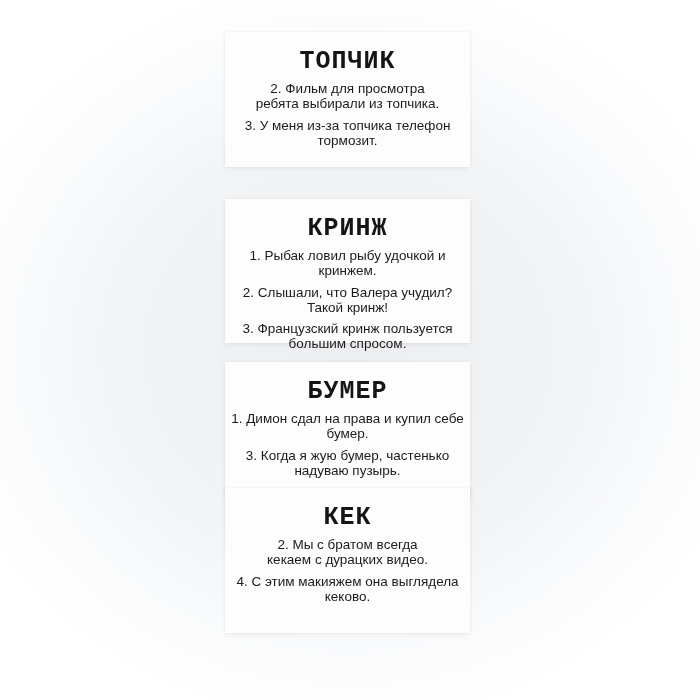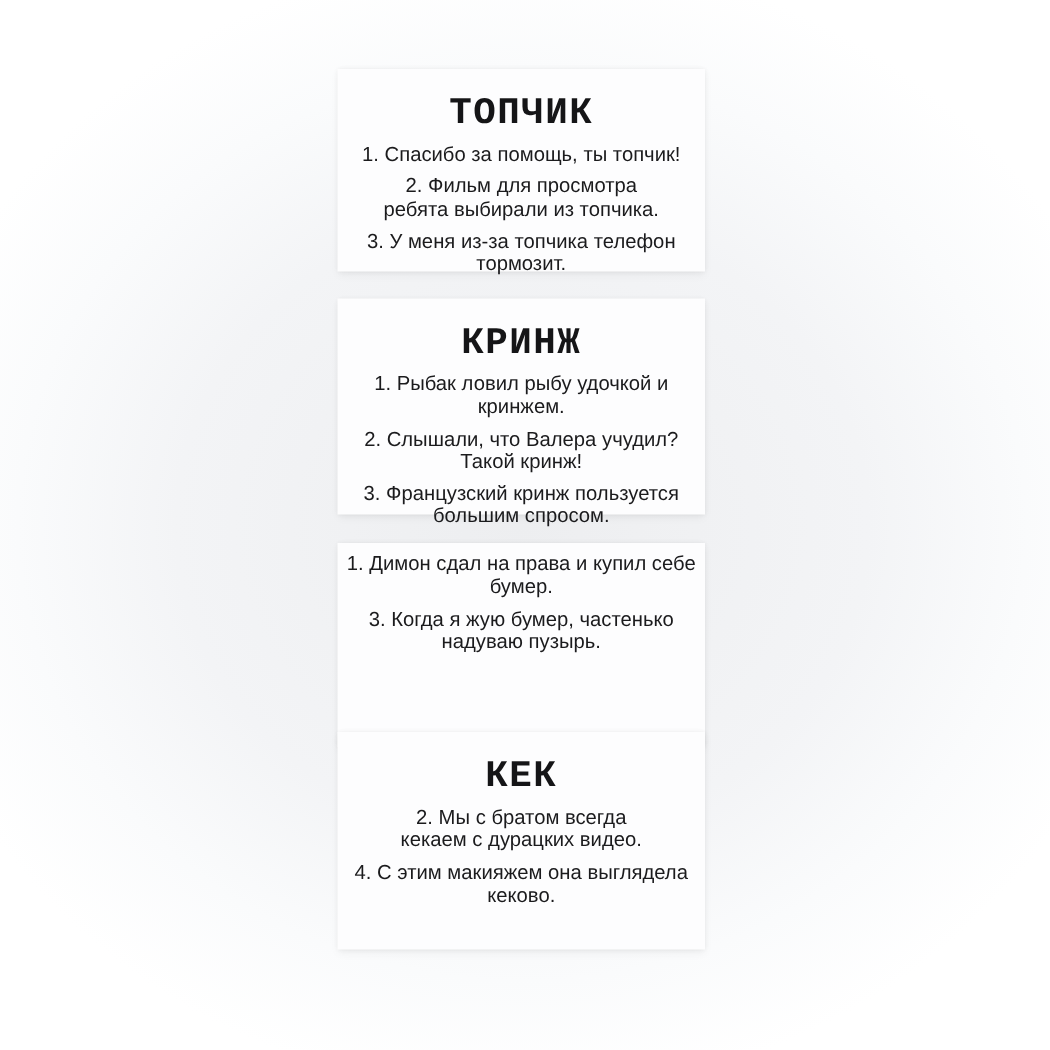--- a/index.html
+++ b/index.html
@@ -21,21 +21,21 @@
     position: absolute;
     left: 225px;
     width: 245px;
     background: #fdfdfe;
     box-shadow:
       0 0 3px rgba(0,0,0,0.06),
       0 2px 6px rgba(0,0,0,0.05);
     box-sizing: border-box;
     text-align: center;
   }
-  .card-1 { top: 46px;  height: 135px; }
+  .card-1 { top: 32px;  height: 135px; }
   .card-2 { top: 199px; height: 144px; }
   .card-3 { top: 362px; height: 136px; }
   .card-4 { top: 488px; height: 145px; }
 
   .card-title {
     margin: 17px 0 7px 0;
     font-family: "Liberation Mono", "DejaVu Sans Mono", monospace;
     font-weight: 700;
     font-size: 25px;
     line-height: 1;
@@ -50,35 +50,35 @@
     white-space: pre-line;
   }
 </style>
 </head>
 <body>
 
 <div class="stage">
 
   <article class="card card-1">
     <h2 class="card-title">ТОПЧИК</h2>
-    <p class="example">1. Спасибо за помощь, ты топчик!</p>
     <p class="example">2. Фильм для просмотра
 ребята выбирали из топчика.</p>
     <p class="example">3. У меня из-за топчика телефон тормозит.</p>
   </article>
 
   <article class="card card-2">
     <h2 class="card-title">КРИНЖ</h2>
     <p class="example">1. Рыбак ловил рыбу удочкой и кринжем.</p>
     <p class="example">2. Слышали, что Валера учудил? Такой кринж!</p>
     <p class="example">3. Французский кринж пользуется
 большим спросом.</p>
   </article>
 
   <article class="card card-3">
+    <h2 class="card-title">БУМЕР</h2>
     <p class="example">1. Димон сдал на права и купил себе бумер.</p>
     <p class="example">3. Когда я жую бумер, частенько
 надуваю пузырь.</p>
   </article>
 
   <article class="card card-4">
     <h2 class="card-title">КЕК</h2>
     <p class="example">2. Мы с братом всегда
 кекаем с дурацких видео.</p>
     <p class="example">4. С этим макияжем она выглядела кеково.</p>

